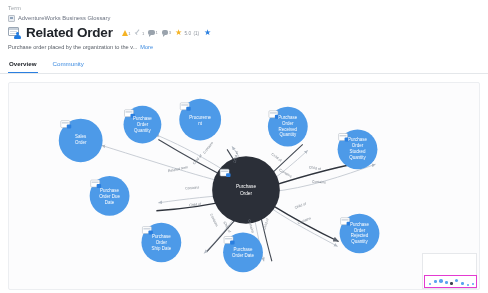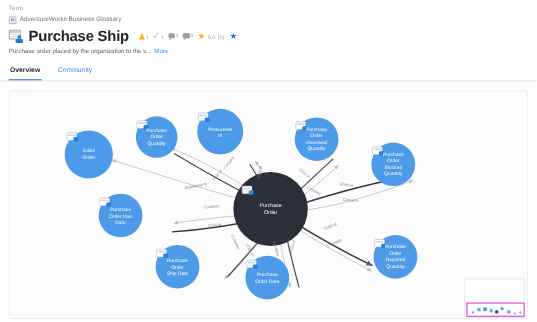--- a/index.html
+++ b/index.html
@@ -151,21 +151,21 @@
     </div>
 
     <div class="title-row">
       <span class="glossary-icon">
         <span class="sheet"></span>
         <span class="person">
             <span class="head"></span>
             <span class="body"></span>
           </span>
       </span>
-      <h1 class="page-title">Purchase Ship</h1>
+      <h1 class="page-title">Related Order</h1>
 
       <div class="badges">
         <span class="badge">
           <span class="tri"></span>
           <span class="cnt">1</span>
         </span>
         <span class="badge">
           <span class="chk"></span>
           <span class="cnt">1</span>
         </span>

